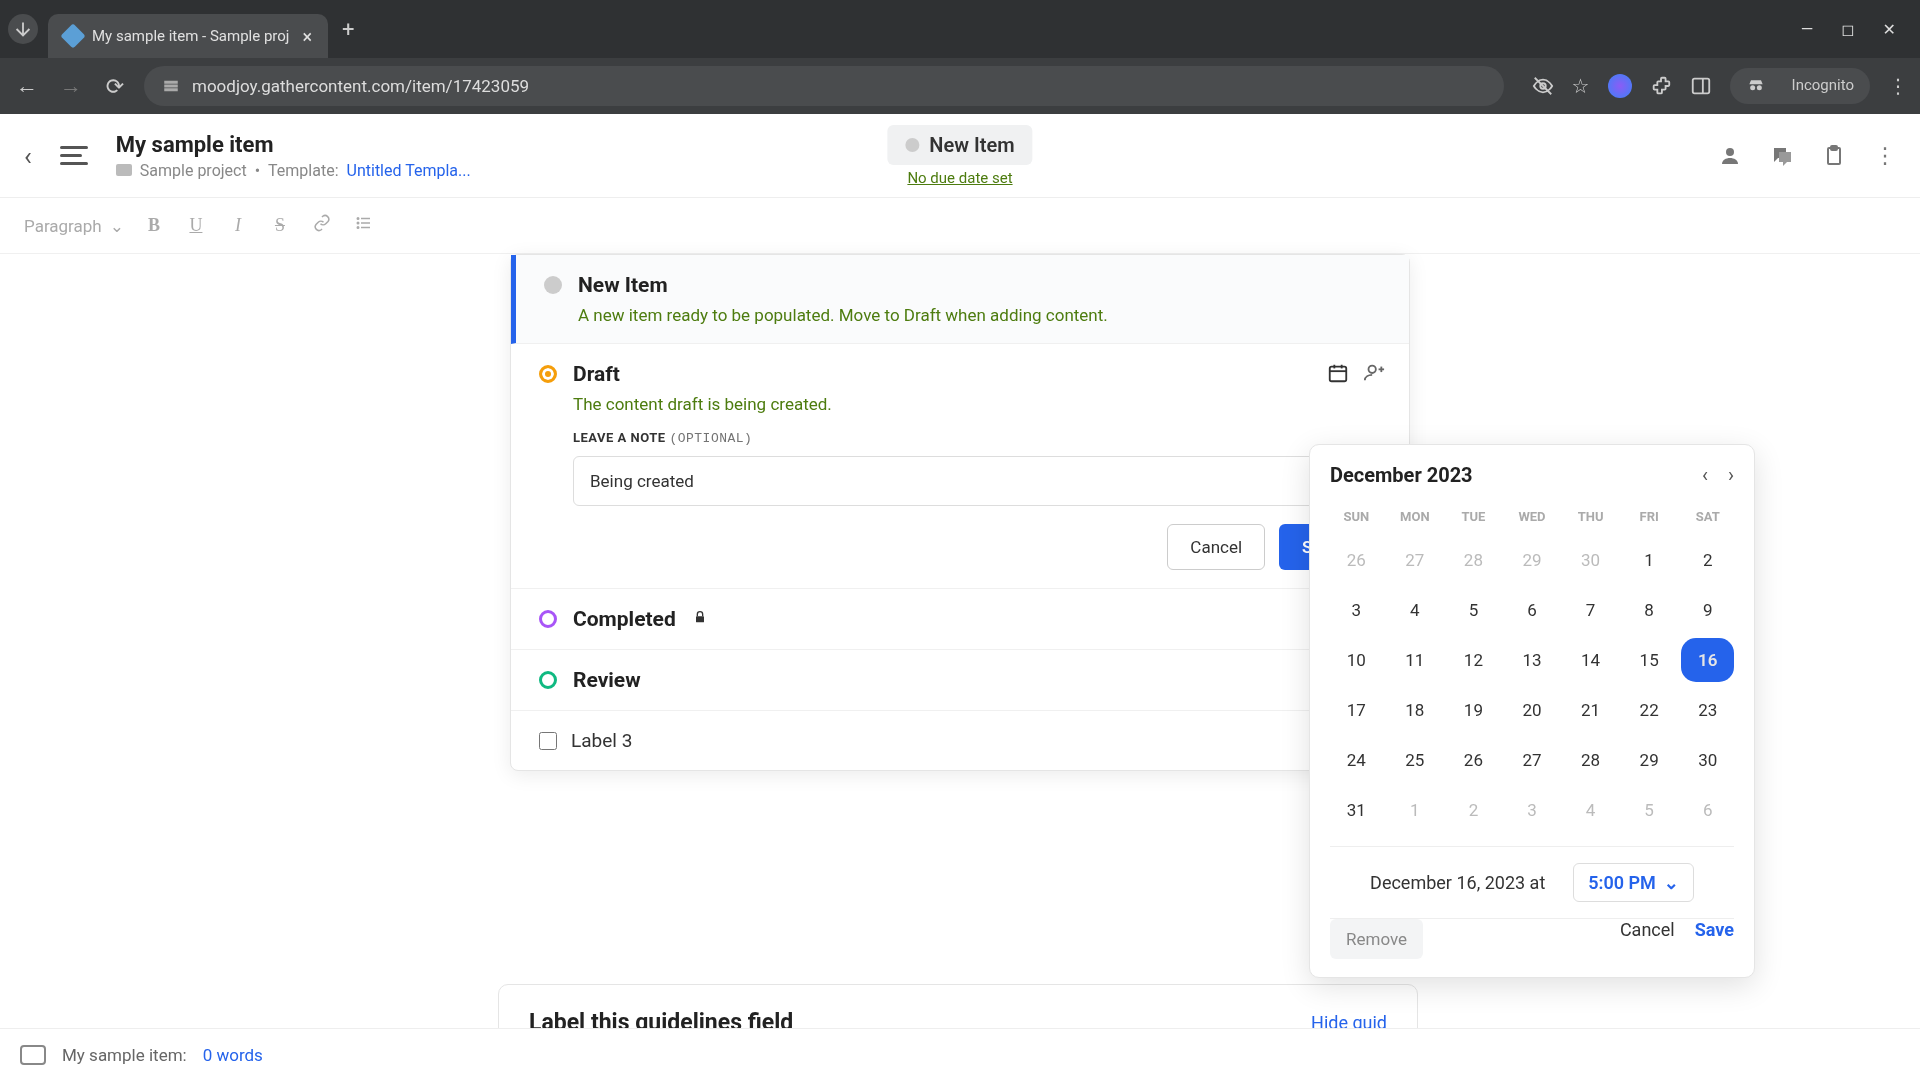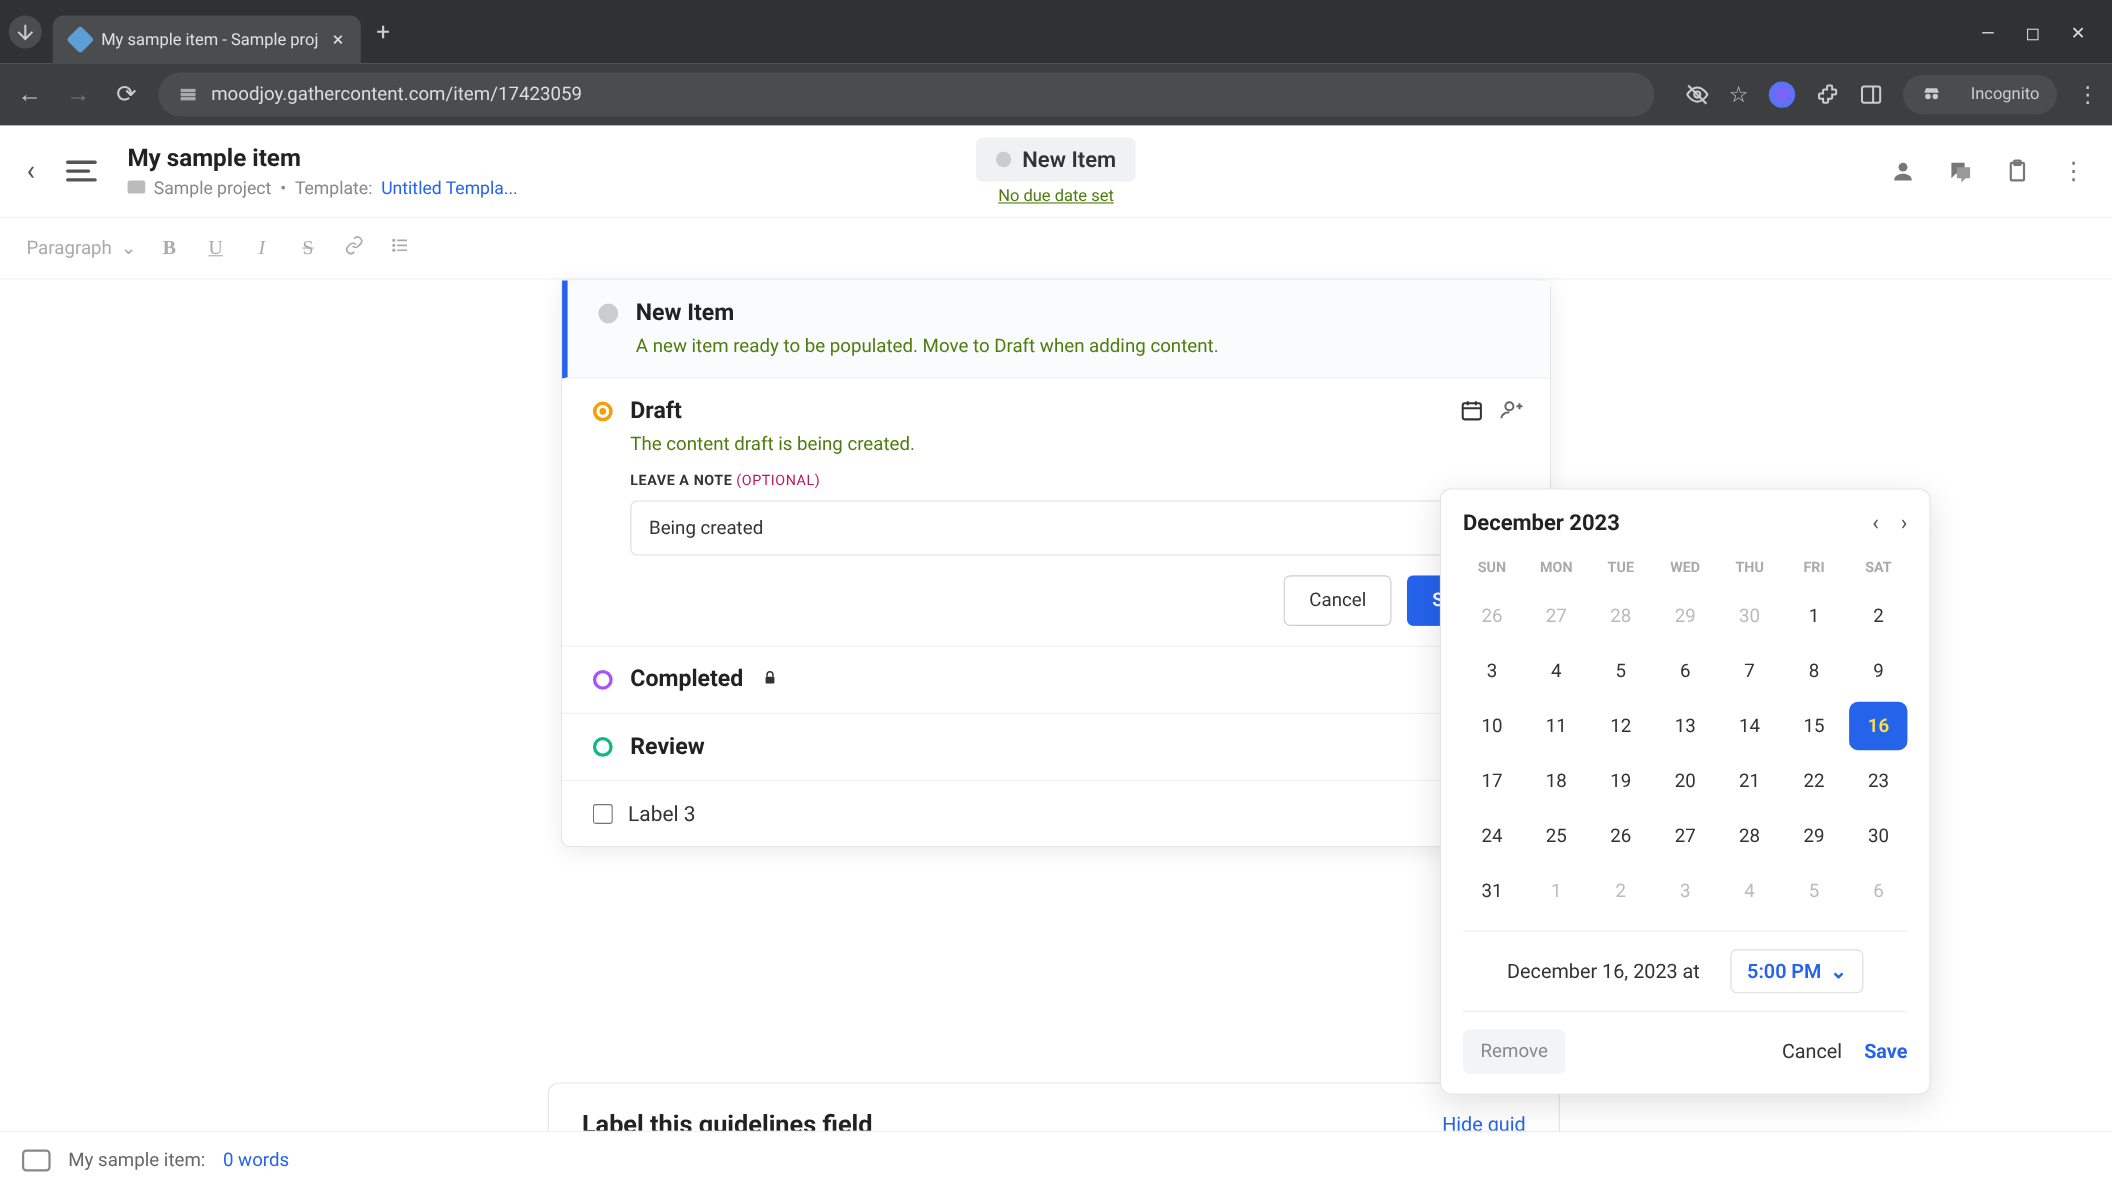--- a/index.html
+++ b/index.html
@@ -56,44 +56,44 @@
 .wf-circle.grey { background: #ccc; border: none; }
 .wf-circle.orange { border-color: #f59e0b; background: #f59e0b33; }
 .wf-circle.orange.filled { background: #f59e0b; }
 .wf-circle.green { border-color: #10b981; }
 .wf-circle.purple { border-color: #a855f7; }
 .wf-title { font-size: 21px; font-weight: 700; color: #222; }
 .wf-desc { color: #4d7c0f; font-size: 17px; margin-top: 8px; margin-left: 34px; }
 .wf-actions { position: absolute; right: 24px; top: 18px; display: flex; gap: 14px; color: #666; }
 .wf-actions .ic { cursor: pointer; font-size: 20px; }
 .note-label { margin-left: 34px; margin-top: 16px; font-size: 13px; font-weight: 700; color: #333; letter-spacing: 0.5px; }
-.note-label .opt { color: #be185d; font-weight: 400; }
+.note-label .opt { color: #737373; font-weight: 400; font-family: Liberation Mono, monospace; }
 .note-input { margin-left: 34px; margin-top: 10px; width: calc(100% - 68px); border: 1px solid #ddd; border-radius: 6px; padding: 14px 16px; font-size: 17px; color: #333; }
 .wf-buttons { display: flex; justify-content: flex-end; gap: 14px; margin-top: 18px; padding-right: 12px; }
 .btn { padding: 12px 22px; border-radius: 6px; font-size: 17px; cursor: pointer; border: 1px solid transparent; }
 .btn.outline { background: #fff; border-color: #ccc; color: #333; }
 .btn.primary { background: #2563eb; color: #fff; font-weight: 600; }
 .lock-icon { font-size: 17px; }
 .label3 { padding: 18px 28px; display: flex; align-items: center; gap: 14px; font-size: 19px; color: #333; }
 .label3 input { width: 18px; height: 18px; }
 
 
 .datepicker { position: absolute; left: 1309px; top: 190px; width: 446px; background: #fff; border: 1px solid #e5e5e5; border-radius: 10px; box-shadow: 0 8px 30px rgba(0,0,0,0.12); z-index: 20; padding: 18px 20px; }
 .dp-header { display: flex; align-items: center; justify-content: space-between; margin-bottom: 14px; }
 .dp-month { font-size: 20px; font-weight: 700; color: #222; }
 .dp-nav { display: flex; gap: 20px; color: #555; font-size: 20px; }
 .dp-nav span { cursor: pointer; }
 .dp-grid { display: grid; grid-template-columns: repeat(7, 1fr); gap: 6px; text-align: center; }
 .dp-dow { font-size: 13px; font-weight: 700; color: #aaa; padding: 8px 0; }
 .dp-day { padding: 12px 0; font-size: 17px; color: #333; cursor: pointer; border-radius: 8px; }
 .dp-day.muted { color: #bbb; }
-.dp-day.selected { background: #2563eb; color: #fde047; font-weight: 600; }
+.dp-day.selected { background: #2563eb; color: #e5e5e5; font-weight: 600; border-radius: 15px; }
 .dp-time-row { border-top: 1px solid #eee; margin-top: 14px; padding-top: 16px; display: flex; align-items: center; justify-content: center; gap: 28px; font-size: 18px; color: #333; }
 .time-pill { border: 1px solid #ddd; border-radius: 6px; padding: 8px 14px; color: #2563eb; font-weight: 600; display: inline-flex; align-items: center; gap: 8px; cursor: pointer; }
-.dp-footer { border-top: 1px solid #eee; margin-top: 16px; padding-top: 16px; display: flex; align-items: center; }
+.dp-footer { border-top: 1px solid #eee; margin-top: 16px; display: flex; align-items: flex-start; }
 .dp-remove { background: #f3f4f5; color: #888; padding: 10px 16px; border-radius: 6px; cursor: pointer; font-size: 17px; }
 .dp-footer-right { margin-left: auto; display: flex; gap: 20px; align-items: center; }
 .dp-cancel { color: #333; font-size: 18px; cursor: pointer; }
 .dp-save { color: #2563eb; font-size: 18px; font-weight: 700; cursor: pointer; }
 
 
 .guidelines-card { position: absolute; left: 498px; top: 730px; width: 920px; border: 1px solid #e5e5e5; border-radius: 10px; padding: 24px 30px; display: flex; align-items: center; justify-content: space-between; }
 .guidelines-card .gt { font-size: 23px; font-weight: 700; color: #222; }
 .guidelines-card .gh { color: #2563eb; font-size: 18px; cursor: pointer; }
 

